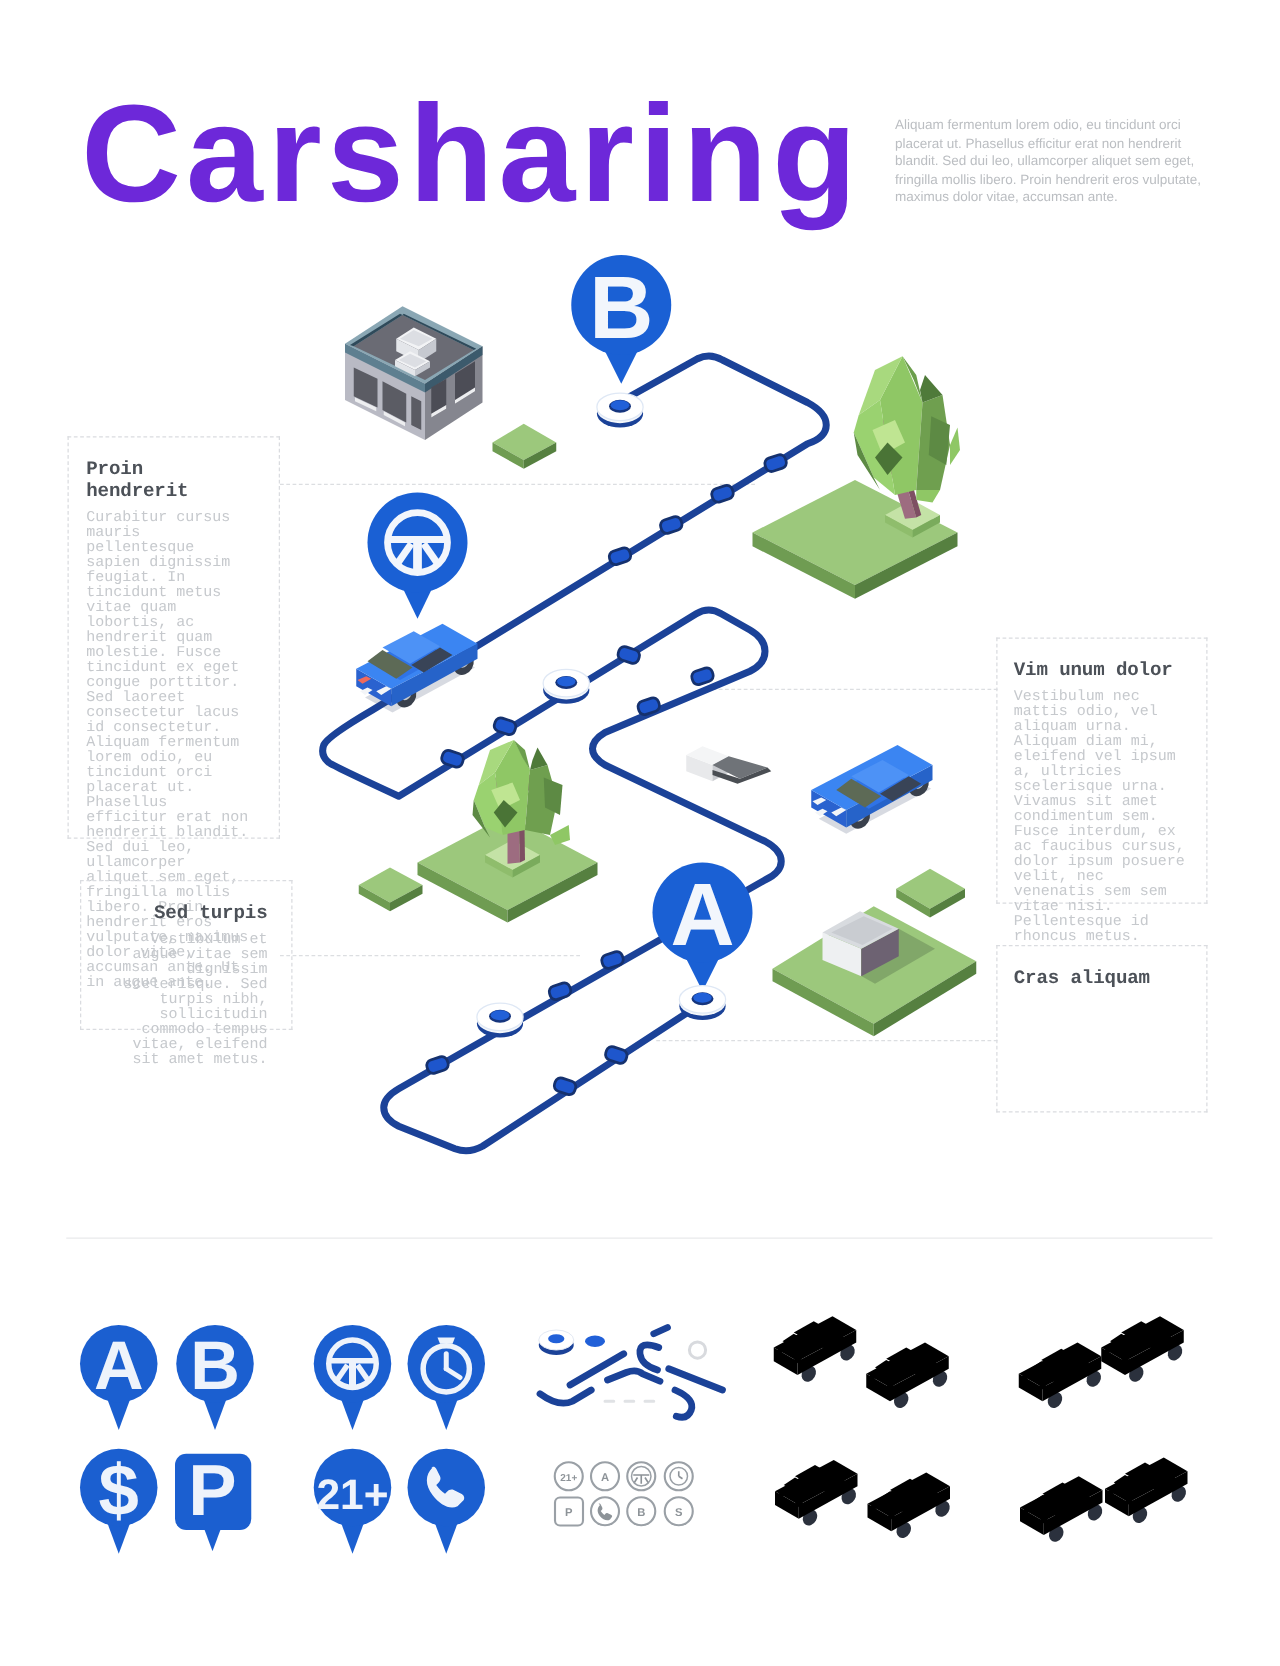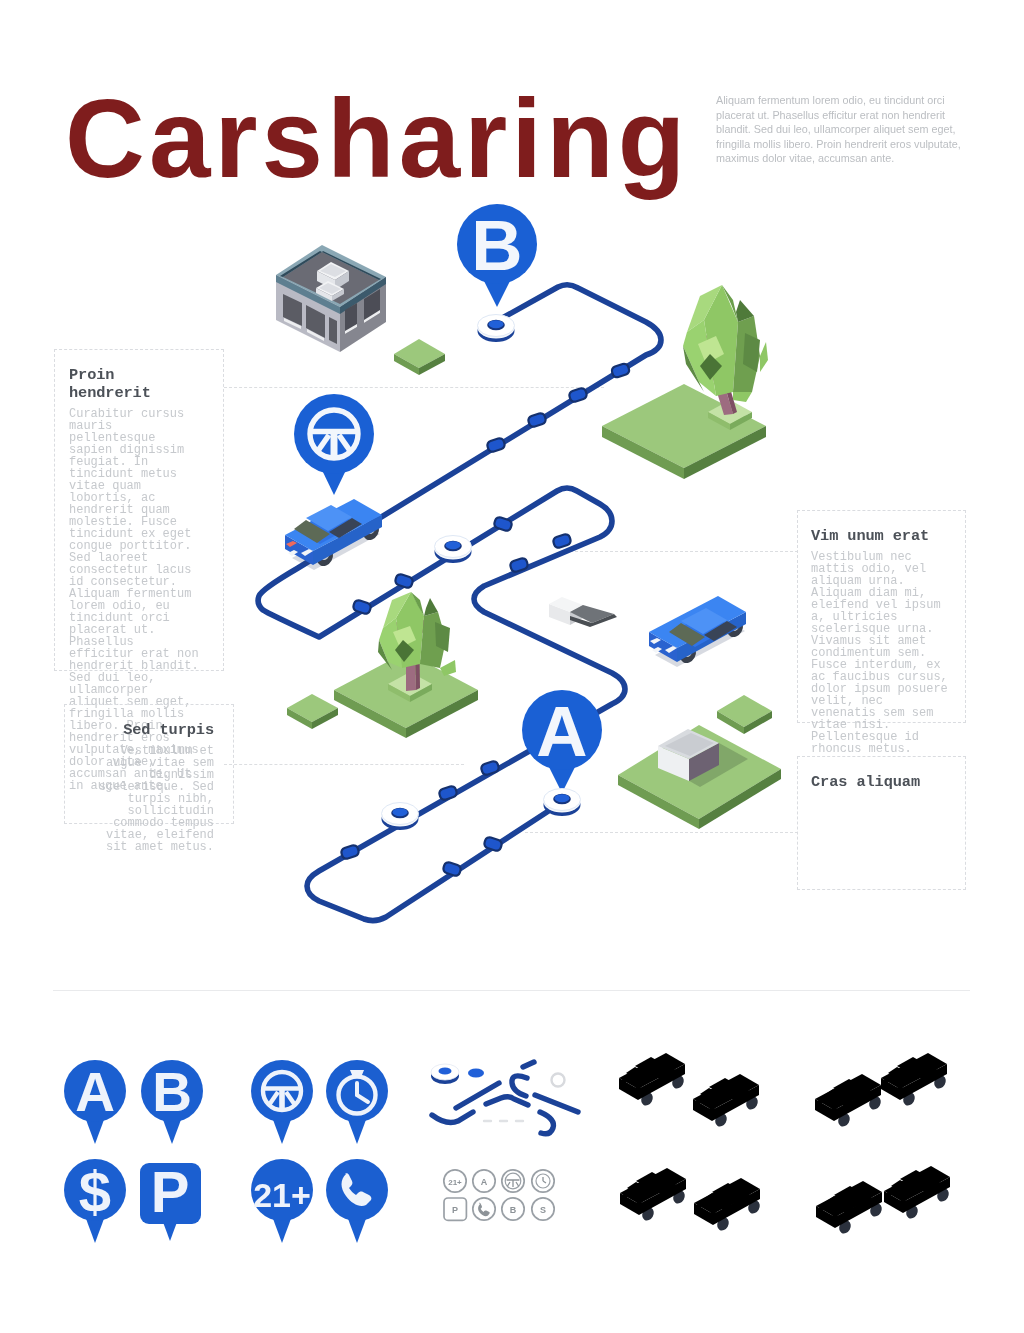--- a/index.html
+++ b/index.html
@@ -1,20 +1,20 @@
 <!DOCTYPE html>
 <html><head>
 <meta charset="utf-8">
 <title>Carsharing</title>
 <style>
   html,body{margin:0;padding:0;background:#ffffff;}
   body{width:1024px;height:1333px;position:relative;overflow:hidden;
        font-family:"Liberation Sans",sans-serif;}
   .abs{position:absolute;}
-  #title{left:65px;top:84px;font-size:110.5px;font-weight:bold;color:#7f1d1d;
+  #title{left:65px;top:69px;font-size:110.5px;font-weight:bold;color:#6d28d9;
          letter-spacing:4.1px;line-height:1;white-space:nowrap;}
   #intro{left:716px;top:93px;width:253px;font-size:10.8px;line-height:14.6px;
          color:#bbbec2;}
   .panel{border:1px dashed #dadce0;box-sizing:border-box;background:transparent;font-family:Liberation Mono, monospace;}
   .panel .ph{font-size:15.3px;font-weight:bold;color:#4c5158;letter-spacing:-0.1px;}
   .panel .pb{margin-top:6px;font-size:12px;line-height:12px;color:#c6c9cd;}
   .gridline{border-top:1px dashed #dcdee1;height:0;}
   .divider{background:#e9eaec;height:1px;}
 </style>
 </head>
@@ -30,21 +30,21 @@
 
 <div class="abs panel" style="left:54px;top:349px;width:170px;height:322px;padding:16px 19px 0 14px;">
   <div class="ph">Proin hendrerit</div>
   <div class="pb">Curabitur cursus mauris pellentesque sapien dignissim feugiat. In tincidunt metus vitae quam lobortis, ac hendrerit quam molestie. Fusce tincidunt ex eget congue porttitor. Sed laoreet consectetur lacus id consectetur. Aliquam fermentum lorem odio, eu tincidunt orci placerat ut. Phasellus efficitur erat non hendrerit blandit. Sed dui leo, ullamcorper aliquet sem eget, fringilla mollis libero. Proin hendrerit eros vulputate, maximus dolor vitae, accumsan ante. Ut in augue ante.</div>
 </div>
 <div class="abs panel" style="left:64px;top:704px;width:170px;height:120px;padding:16px 19px 0 14px;text-align:right;">
   <div class="ph">Sed turpis</div>
   <div class="pb">Vestibulum et augue vitae sem dignissim scelerisque. Sed turpis nibh, sollicitudin commodo tempus vitae, eleifend sit amet metus.</div>
 </div>
 <div class="abs panel" style="left:797px;top:510px;width:169px;height:213px;padding:16px 17px 0 13px;">
-  <div class="ph">Vim unum erat</div>
+  <div class="ph">Vim unum dolor</div>
   <div class="pb">Vestibulum nec mattis odio, vel aliquam urna. Aliquam diam mi, eleifend vel ipsum a, ultricies scelerisque urna. Vivamus sit amet condimentum sem. Fusce interdum, ex ac faucibus cursus, dolor ipsum posuere velit, nec venenatis sem sem vitae nisi. Pellentesque id rhoncus metus.</div>
 </div>
 <div class="abs panel" style="left:797px;top:756px;width:169px;height:134px;padding:16px 17px 0 13px;">
   <div class="ph">Cras aliquam</div>
 </div>
 
 <svg class="abs" id="mapsvg" width="1024" height="1333" viewBox="0 0 1024 1333" style="left:0;top:0;pointer-events:none;">
 
   <g id="tiles">
 

